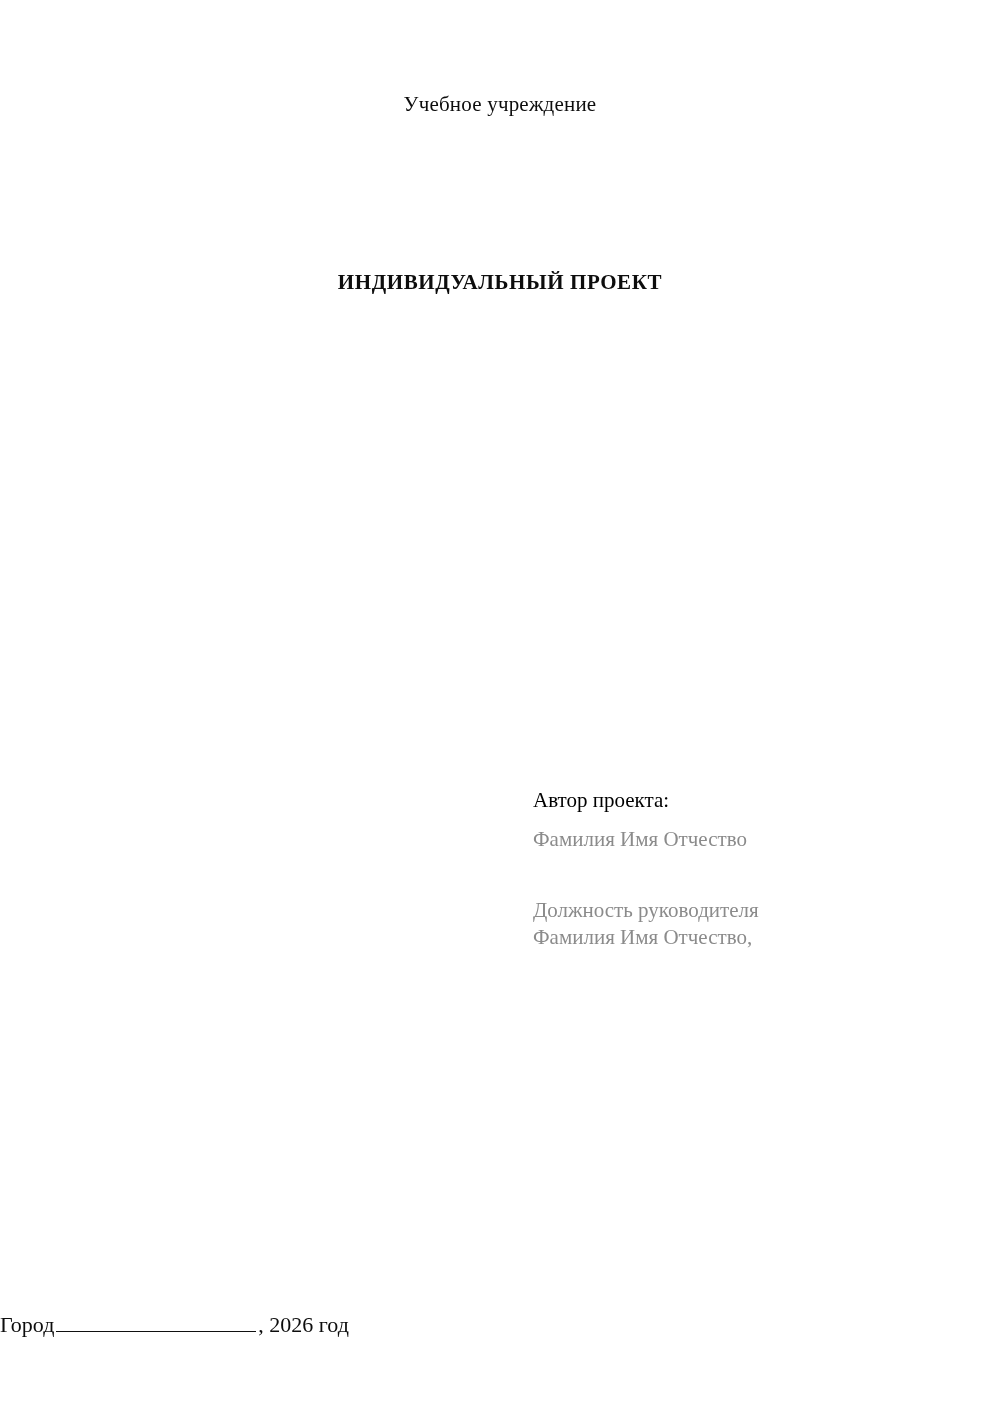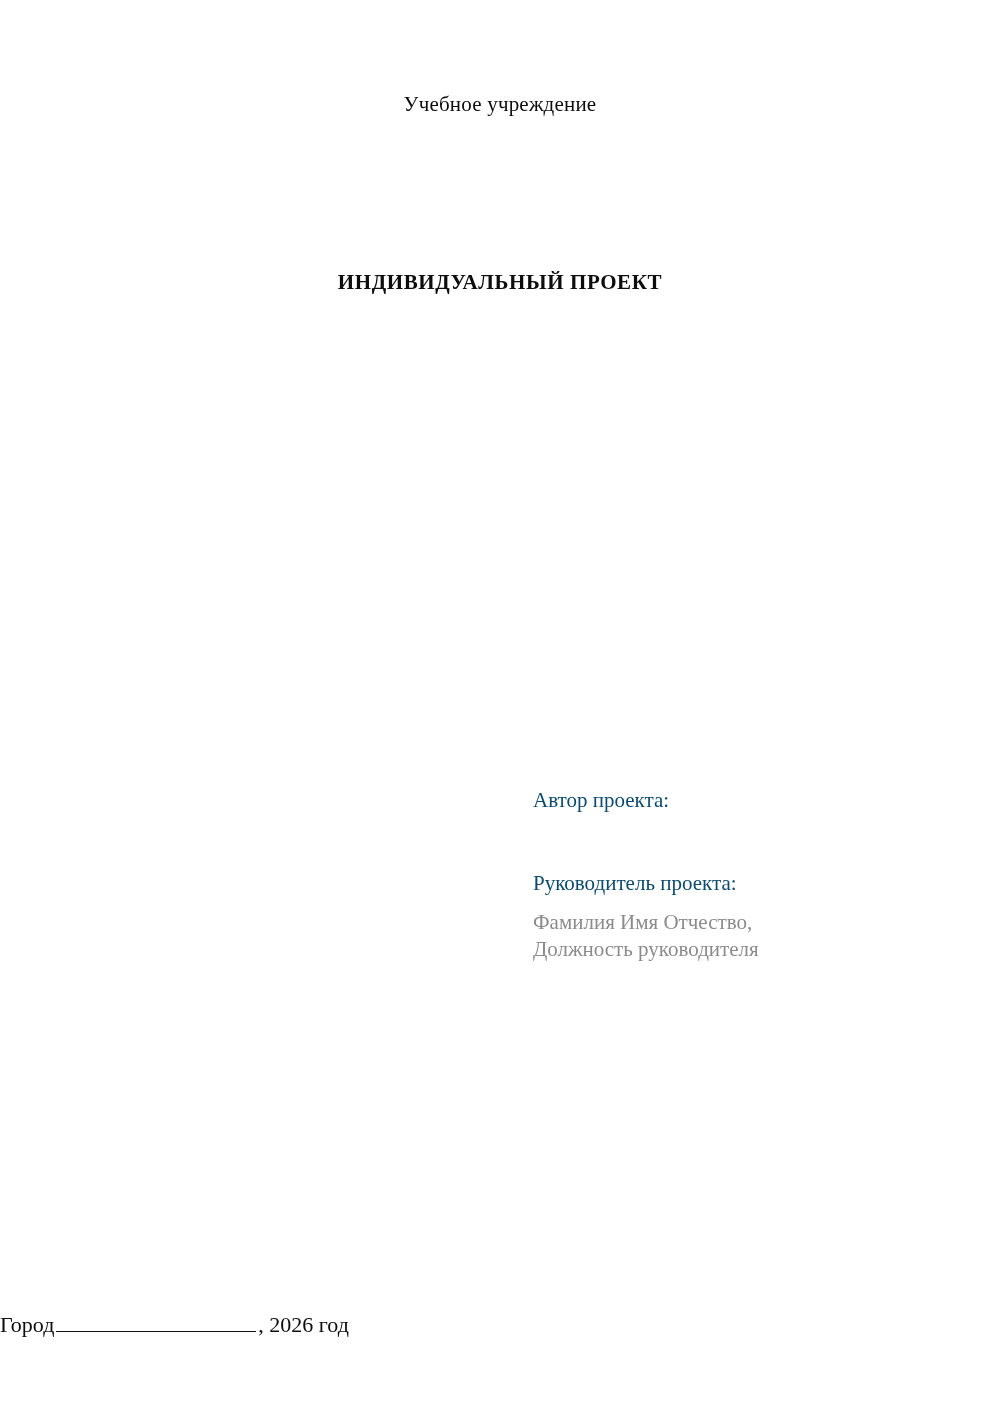--- a/index.html
+++ b/index.html
@@ -50,21 +50,21 @@
   .credits {
     position: absolute;
     top: 786px;
     left: 533px;
     width: 420px;
     font-size: 21px;
     line-height: 1.0;
   }
   .credit-label {
     font-size: 21px;
-    color: #0c4a6e;
+    color: #000000;
     margin: 0 0 18px 0;
   }
   .credit-value {
     font-size: 21px;
     color: #8b8b8b;
     margin: 0 0 6px 0;
   }
   .block-gap {
     height: 44px;
   }
@@ -93,23 +93,23 @@
 
 <div class="page">
 
   <div class="institution">Учебное учреждение</div>
 
   <div class="doc-type">ИНДИВИДУАЛЬНЫЙ ПРОЕКТ</div>
 
 
   <div class="credits">
     <p class="credit-label">Автор проекта:</p>
+    <p class="credit-value">Фамилия Имя Отчество</p>
     <div class="block-gap"></div>
-    <p class="credit-label">Руководитель проекта:</p>
+    <p class="credit-value">Должность руководителя</p>
     <p class="credit-value">Фамилия Имя Отчество,</p>
-    <p class="credit-value">Должность руководителя</p>
   </div>
 
   <div class="footer">
     <span class="city-line">Город </span><span class="blank"></span><span class="city-line">, 2026 год</span>
   </div>
 
 </div>
 
 </body></html>

